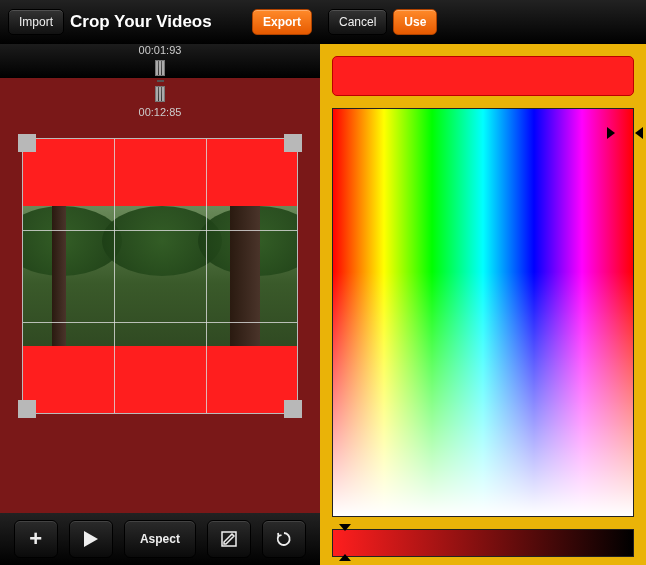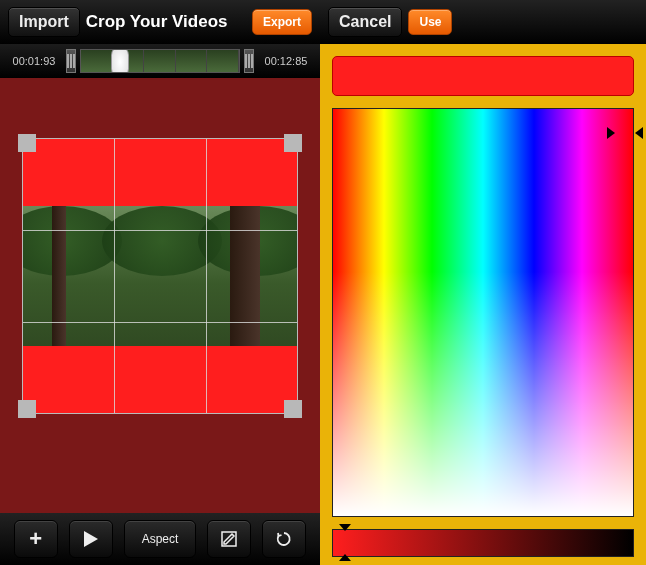--- a/index.html
+++ b/index.html
@@ -13,35 +13,35 @@
 
 
 .topbar {
   height: 44px; display: flex; align-items: center;
   background: linear-gradient(#222, #000);
   padding: 0 8px; gap: 6px;
 }
 .topbar .title { flex: 1; text-align: left; color: #fff; font-size: 17px; font-weight: 600; }
 .btn-dark {
   background: linear-gradient(#333, #111);
-  border: 1px solid #000; color: #eee; font-size: 16px; font-weight: 700;
+  border: 1px solid #000; color: #eee; font-size: 12px; font-weight: 400;
   padding: 5px 10px; border-radius: 5px; cursor: pointer;
   box-shadow: inset 0 1px 0 rgba(255,255,255,0.15);
 }
 .btn-orange {
   background: linear-gradient(#ff8a2a, #e65a00);
   border: 1px solid #b04300; color: #fff; font-size: 12px; font-weight: 700;
   padding: 5px 10px; border-radius: 5px; cursor: pointer;
   box-shadow: inset 0 1px 0 rgba(255,255,255,0.3);
 }
 
 
 .timeline {
   height: 34px; background: linear-gradient(#1c1c1c, #000);
-  display: flex; align-items: center; padding: 0 6px; gap: 4px;
+  display: flex; align-items: center; padding: 0 6px; gap: 4px; flex-direction: column;
 }
 .tcode { color: #ccc; font-size: 11px; width: 56px; text-align: center; }
 .thumbs {
   flex: 1; height: 24px; background: #222; border: 1px solid #555;
   position: relative; display: flex; overflow: hidden;
 }
 .thumbs .seg { flex: 1; background: linear-gradient(#2a4020,#4a6a3a); border-right: 1px solid #444; }
 .stopper {
   width: 10px; height: 24px; background: linear-gradient(#555,#333);
   border: 1px solid #777; display: flex; align-items: center; justify-content: center;
@@ -78,21 +78,21 @@
 .toolbar {
   position: absolute; bottom: 0; left: 0; right: 0; height: 52px;
   background: linear-gradient(#222,#000); display: flex; align-items: center;
   justify-content: space-around; padding: 0 8px;
 }
 .tool {
   width: 44px; height: 38px; background: linear-gradient(#2a2a2a,#0a0a0a);
   border: 1px solid #000; border-radius: 6px; display:flex; align-items:center; justify-content:center;
   color:#eee; cursor:pointer; box-shadow: inset 0 1px 0 rgba(255,255,255,0.12);
 }
-.tool.wide { width: 72px; font-size: 12px; font-weight:400; }
+.tool.wide { width: 72px; font-size: 12px; font-weight:700; }
 .tool svg { fill:#eee; }
 
 
 .rbody { padding: 12px 12px 8px; display:flex; flex-direction:column; height: calc(100% - 44px); }
 .swatch { height: 40px; background:#ff1e1e; border:1px solid #b00; border-radius:5px; margin-bottom:12px; }
 .picker {
   flex:1; position:relative; border:1px solid #222;
   background:
     linear-gradient(to top, #fff 0%, rgba(255,255,255,0) 60%),
     linear-gradient(to right, #ff0000 0%, #ffff00 17%, #00ff00 33%, #00ffff 50%, #0000ff 67%, #ff00ff 83%, #ff0000 100%);

